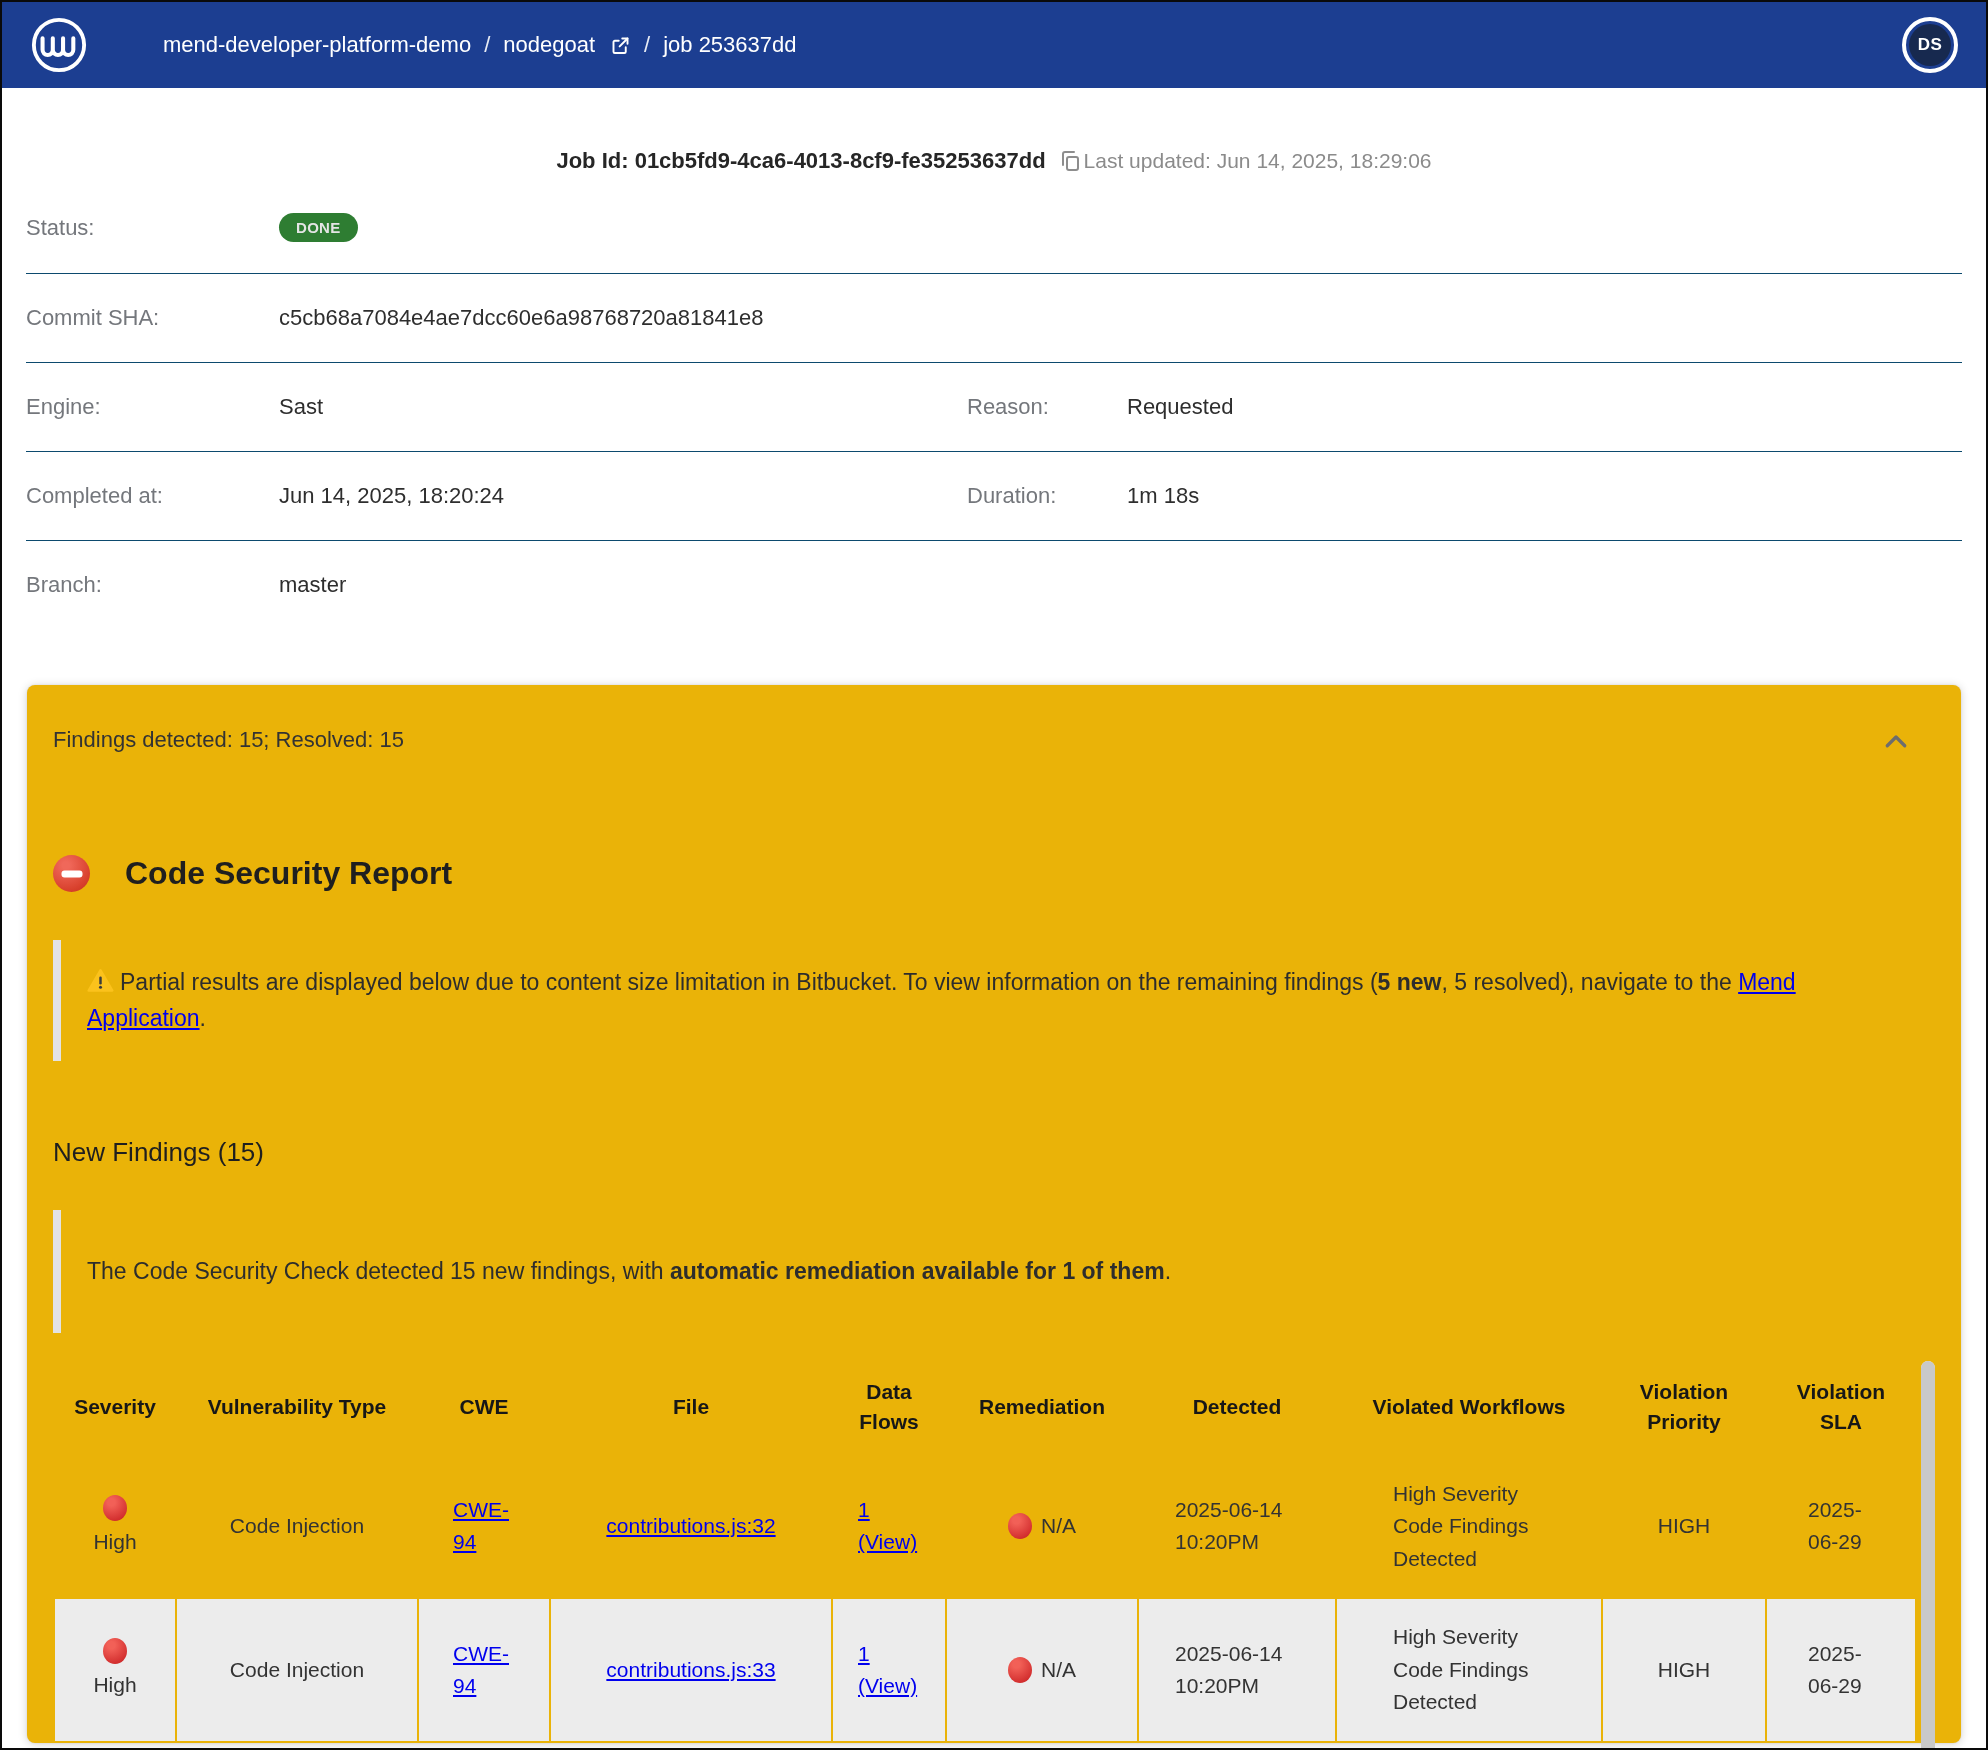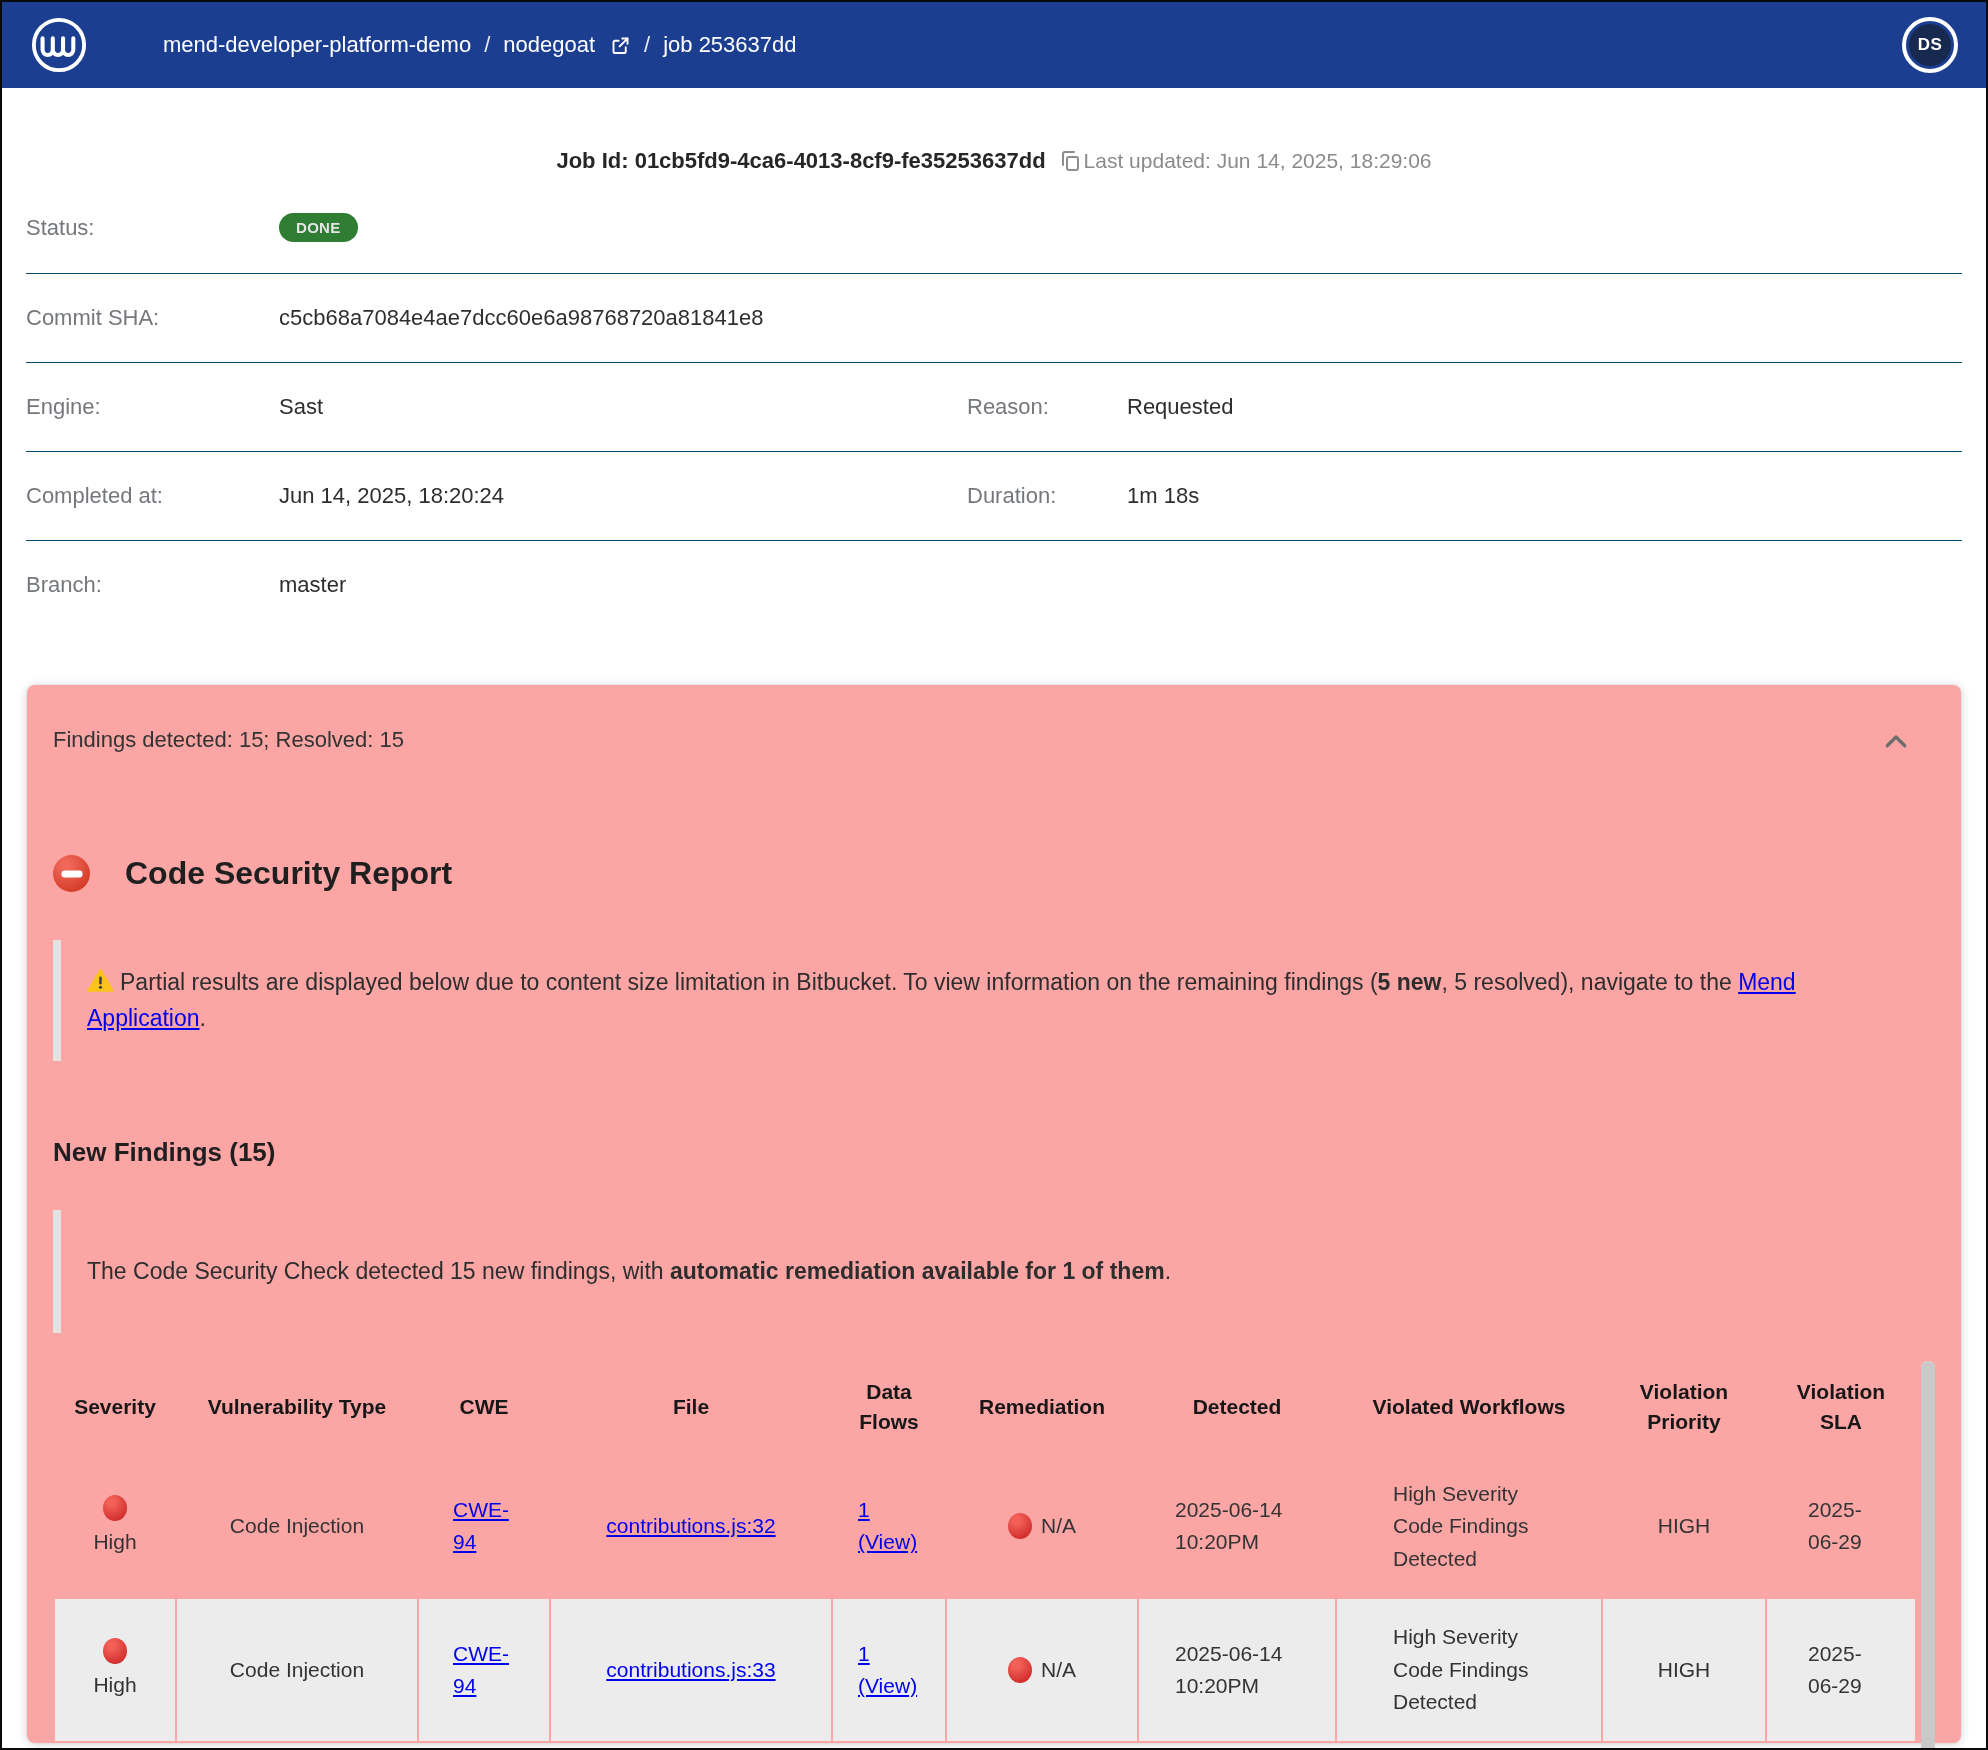--- a/index.html
+++ b/index.html
@@ -43,21 +43,21 @@
   .frow + .frow { border-top:1px solid #0c4a6e; }
   .frow .label { color:#74777c; }
   .frow .value { color:#2e2e2e; }
   .badge {
     display:inline-block; background:#2e7d32; color:#e5e5e5; font-size:15px; font-weight:bold;
     padding:6px 17px; border-radius:16px; letter-spacing:.3px;
   }
 
   
   .card {
-    margin:56px 25px 0; border-radius:8px; background:#fca5a5;
+    margin:56px 25px 0; border-radius:8px; background:#eab308;
     box-shadow:0 1px 10px rgba(0,0,0,.18), 0 0 2px rgba(0,0,0,.10);
     padding:42px 26px 0;
   }
   .card-header { display:flex; justify-content:space-between; align-items:flex-start; }
   .findings-summary { font-size:22px; color:#333; }
   .collapse-btn { background:none; border:none; cursor:pointer; padding:0; margin-right:24px; }
   .collapse-btn svg { width:30px; height:30px; display:block; }
 
   .report-title {
     margin-top:98px; font-size:32px; font-weight:bold; color:#1f1f1f;
@@ -73,21 +73,21 @@
     width:21px; height:7px; border-radius:3px; background:#fff;
   }
 
   .callout {
     border-left:8px solid #e3e3e3; margin-top:48px; padding:25px 26px;
     font-size:23px; line-height:1.55; color:#2d2d2d;
   }
   .callout a { color:#0000ee; text-decoration:underline; }
   .warn-icon { width:27px; height:25px; vertical-align:-3px; margin-right:6px; }
 
-  .new-findings { margin-top:76px; font-size:26px; font-weight:bold; color:#1f1f1f; }
+  .new-findings { margin-top:76px; font-size:26px; font-weight:normal; color:#1f1f1f; }
 
   .quote {
     border-left:8px solid #e3e3e3; margin-top:42px; padding:44px 26px;
     font-size:23px; line-height:1.5; color:#2d2d2d;
   }
 
   
   .table-wrap { margin-top:26px; position:relative; padding-right:28px; }
   table { width:100%; border-collapse:separate; border-spacing:2px; table-layout:fixed; }
   th { font-size:21px; font-weight:bold; color:#171717; padding:16px 6px; line-height:1.45; text-align:center; vertical-align:middle; }

